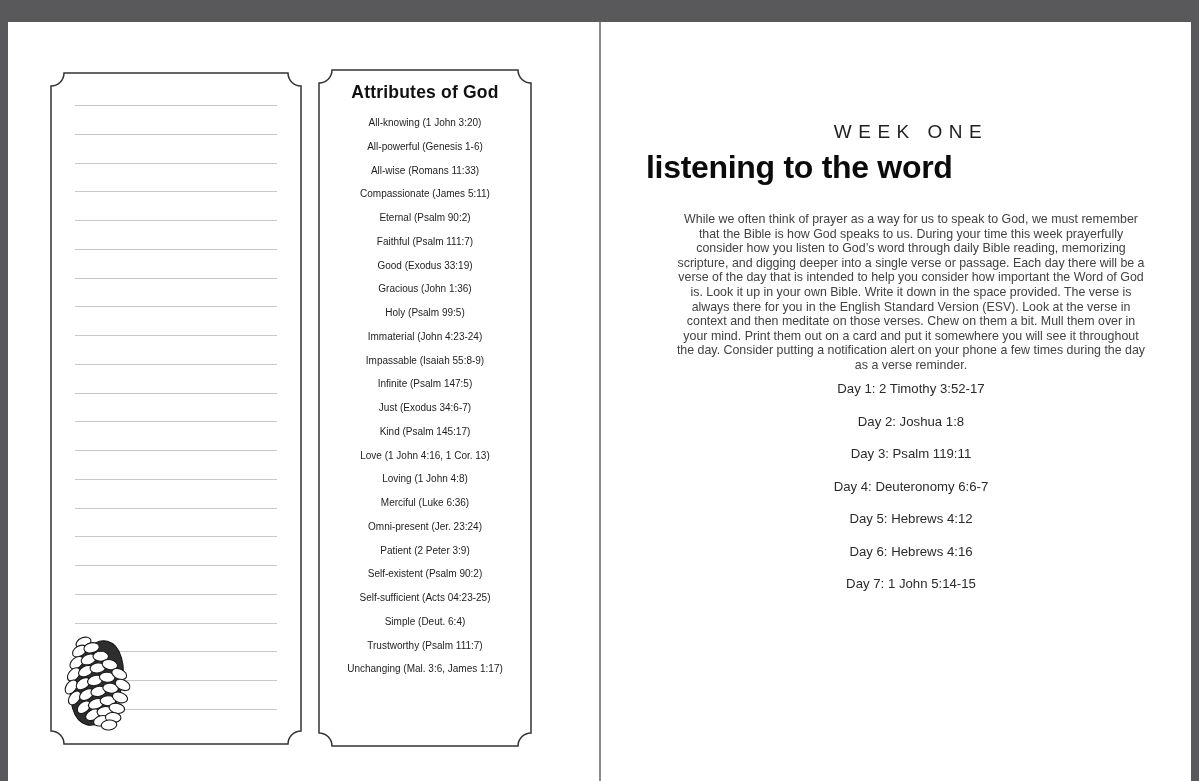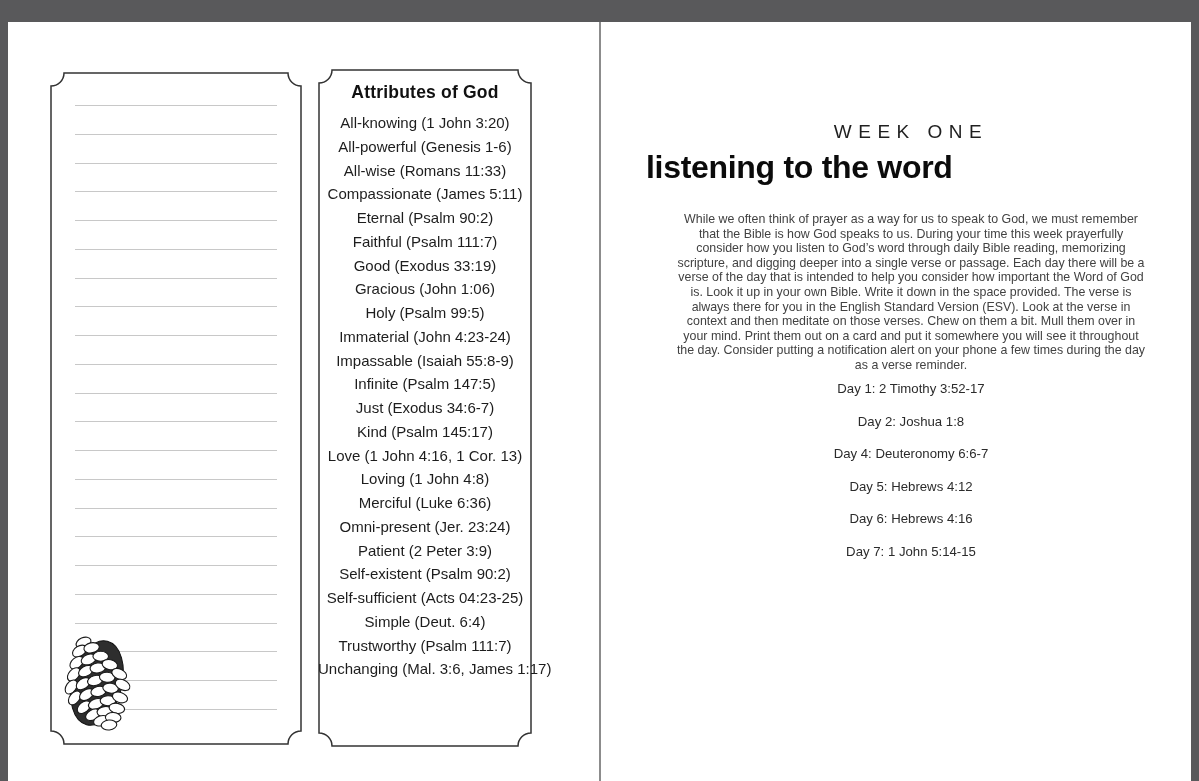--- a/index.html
+++ b/index.html
@@ -25,21 +25,21 @@
   .rule.short{left:62px;width:165px}
   .pinecone{position:absolute;left:10px;top:560px;width:74px;height:100px}
 
   
   .attr-box{position:absolute;left:310px;top:47px;width:214px;height:678px}
   .attr-title{
     position:absolute;top:11px;left:0;width:100%;text-align:center;
     font-size:17.5px;font-weight:700;letter-spacing:.2px;color:#111;line-height:24px;
   }
   .attr-list{position:absolute;top:42px;left:0;width:100%;text-align:center}
-  .attr-list .item{font-size:15px;line-height:23.75px;color:var(--ink,#1d1d1d);white-space:nowrap}
+  .attr-list .item{font-size:10px;line-height:23.75px;color:var(--ink,#1d1d1d);white-space:nowrap}
 
   
   .kicker{
     position:absolute;top:97px;left:75px;width:470px;text-align:center;
     font-size:19px;font-weight:400;letter-spacing:6.5px;color:#1f1f1f;line-height:26px;
   }
   .week-title{
     position:absolute;top:124px;left:45px;width:530px;margin:0;
     font-size:32px;font-weight:700;letter-spacing:-.3px;color:#0b0b0b;line-height:42px;
   }
@@ -126,21 +126,21 @@
       </svg>
       <div class="attr-title">Attributes of God</div>
       <div class="attr-list">
           <div class="item">All-knowing (1 John 3:20)</div>
           <div class="item">All-powerful (Genesis 1-6)</div>
           <div class="item">All-wise (Romans 11:33)</div>
           <div class="item">Compassionate (James 5:11)</div>
           <div class="item">Eternal (Psalm 90:2)</div>
           <div class="item">Faithful (Psalm 111:7)</div>
           <div class="item">Good (Exodus 33:19)</div>
-          <div class="item">Gracious (John 1:06)</div>
+          <div class="item">Gracious (John 1:36)</div>
           <div class="item">Holy (Psalm 99:5)</div>
           <div class="item">Immaterial (John 4:23-24)</div>
           <div class="item">Impassable (Isaiah 55:8-9)</div>
           <div class="item">Infinite (Psalm 147:5)</div>
           <div class="item">Just (Exodus 34:6-7)</div>
           <div class="item">Kind (Psalm 145:17)</div>
           <div class="item">Love (1 John 4:16, 1 Cor. 13)</div>
           <div class="item">Loving (1 John 4:8)</div>
           <div class="item">Merciful (Luke 6:36)</div>
           <div class="item">Omni-present (Jer. 23:24)</div>
@@ -157,20 +157,21 @@
 
   <div class="spine"></div>
 
   <div class="page page-right">
     <div class="kicker">WEEK ONE</div>
     <h1 class="week-title">listening to the word</h1>
     <p class="intro">While we often think of prayer as a way for us to speak to God, we must remember that the Bible is how God speaks to us. During your time this week prayerfully consider how you listen to God’s word through daily Bible reading, memorizing scripture, and digging deeper into a single verse or passage. Each day there will be a verse of the day that is intended to help you consider how important the Word of God is. Look it up in your own Bible. Write it down in the space provided. The verse is always there for you in the English Standard Version (ESV). Look at the verse in context and then meditate on those verses. Chew on them a bit. Mull them over in your mind. Print them out on a card and put it somewhere you will see it throughout the day. Consider putting a notification alert on your phone a few times during the day as a verse reminder.</p>
     <div class="days">
         <div class="item">Day 1: 2 Timothy 3:52-17</div>
         <div class="item">Day 2: Joshua 1:8</div>
+        <div class="item">Day 3: Psalm 119:11</div>
         <div class="item">Day 4: Deuteronomy 6:6-7</div>
         <div class="item">Day 5: Hebrews 4:12</div>
         <div class="item">Day 6: Hebrews 4:16</div>
         <div class="item">Day 7: 1 John 5:14-15</div>
       </div>
   </div>
 
 </div>
 
 </body></html>

